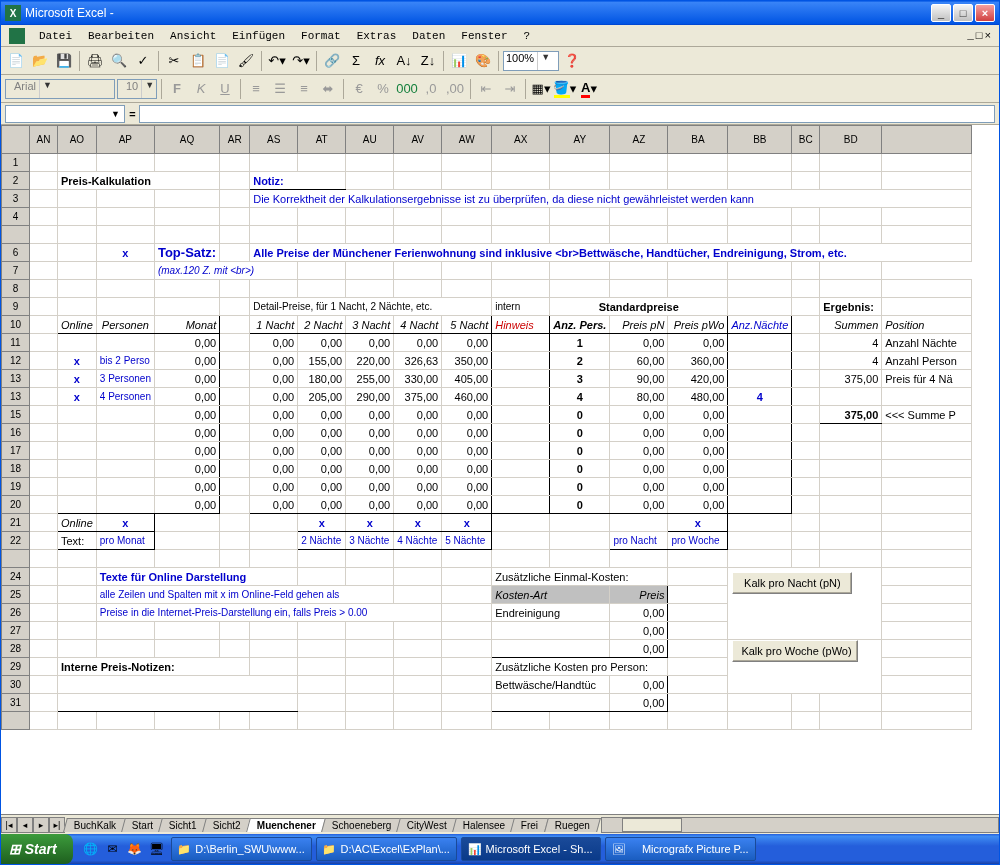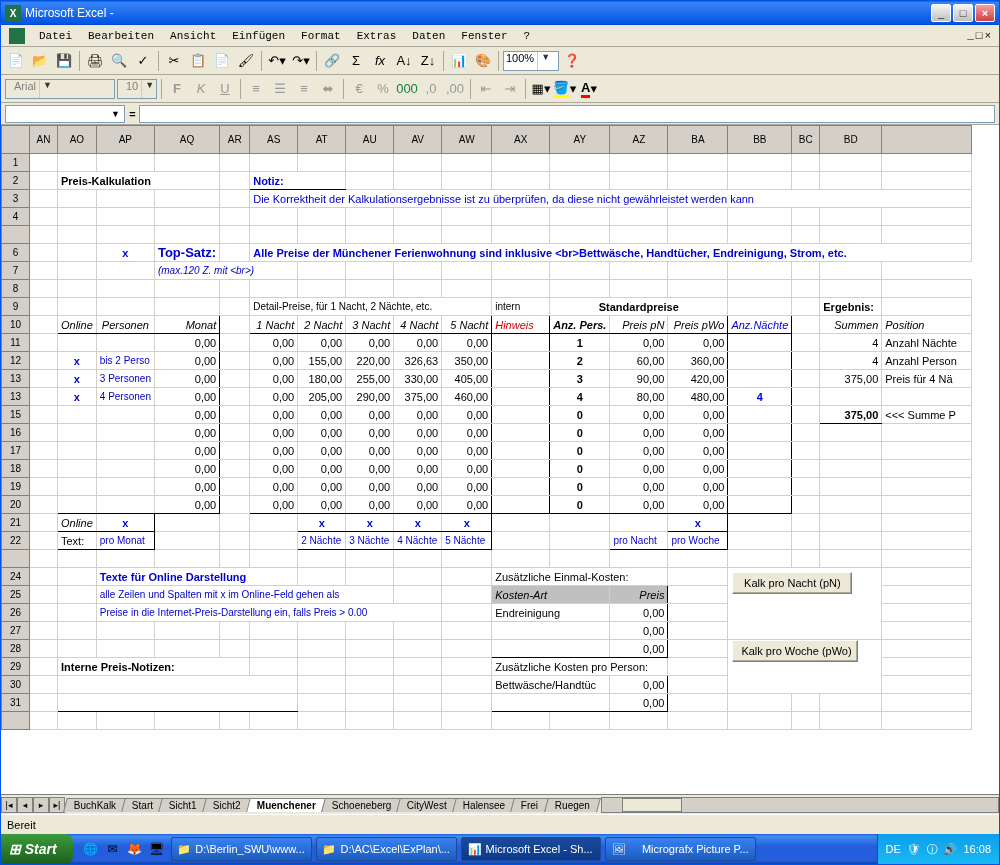--- a/index.html
+++ b/index.html
@@ -799,40 +799,30 @@
         <div class="tab inactive"><span>CityWest</span></div>
         <div class="tab inactive"><span>Halensee</span></div>
         <div class="tab inactive"><span>Frei</span></div>
         <div class="tab inactive"><span>Ruegen</span></div>
       </div>
     <div class="scrollbar-h">
         <div class="thumb"></div>
       </div>
   </div>
 
-  <div class="statusbar">
-    <span>Bereit</span>
-  </div>
 
   <div class="taskbar">
     <div class="start-btn">
         <span style="margin-right:4px">⊞</span>
         <span>Start</span>
       </div>
     <div class="ql">
       <div class="ql-icon">🌐</div>
       <div class="ql-icon">✉</div>
       <div class="ql-icon">🦊</div>
       <div class="ql-icon">🖥</div>
     </div>
     <div class="tb-task">📁 <span style="margin-left:4px">D:\Berlin_SWU\www...</span></div>
     <div class="tb-task">📁 <span style="margin-left:4px">D:\AC\Excel\ExPlan\...</span></div>
     <div class="tb-task active">📊 <span style="margin-left:4px">Microsoft Excel - Sh...</span></div>
     <div class="tb-task">🖼 <span style="margin-left:16px">Micrografx Picture P...</span></div>
-    <div class="tray">
-      <span>DE</span>
-      <span>🛡</span>
-      <span>ⓘ</span>
-      <span>🔊</span>
-      <span>16:08</span>
-    </div>
   </div>
 </div>
 
 </body></html>

